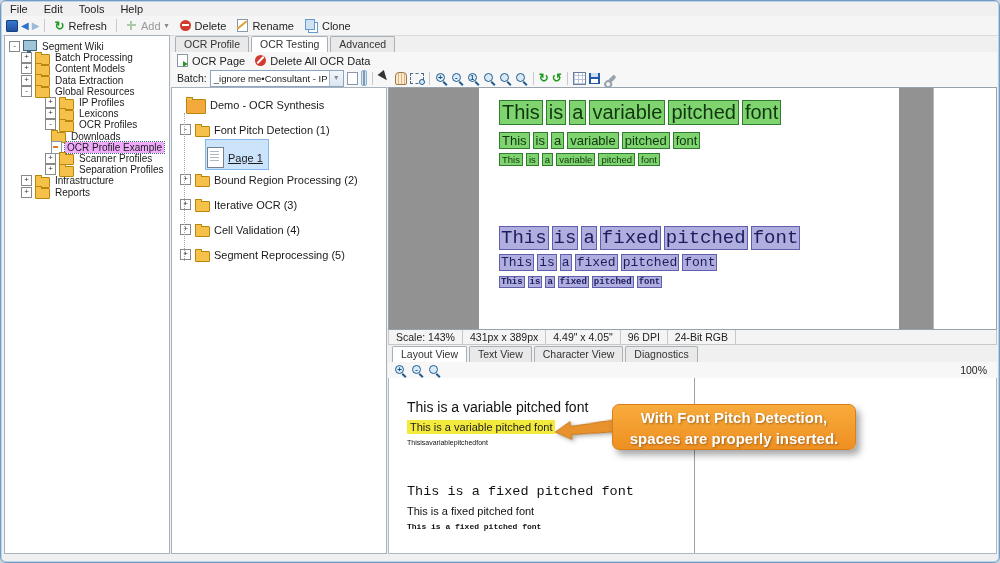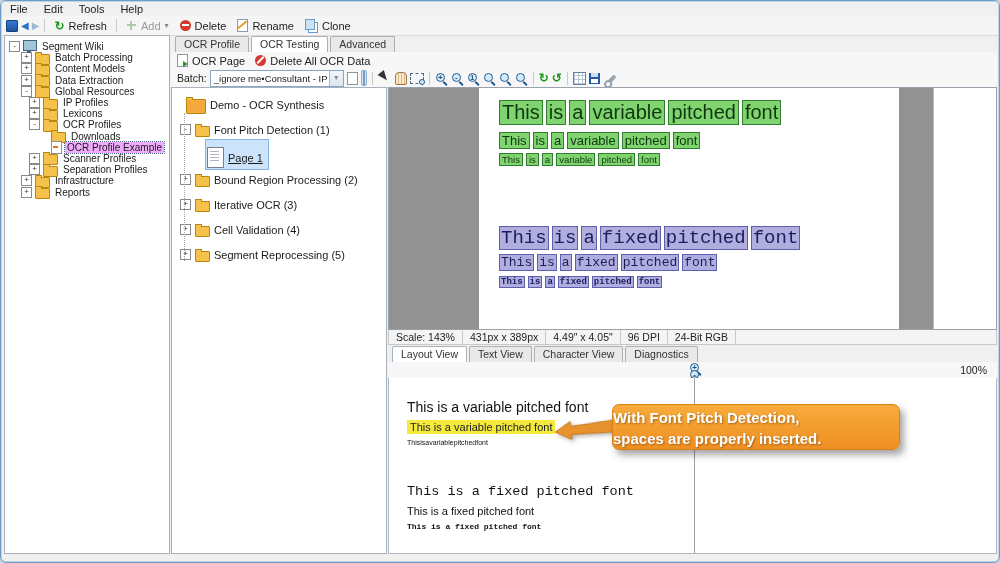--- a/index.html
+++ b/index.html
@@ -70,21 +70,21 @@
   .ic-save::before{content:'';position:absolute;left:2px;top:0;width:7px;height:4px;background:#cfe0f5;}
   .ic-save::after{content:'';position:absolute;left:2px;bottom:1px;width:7px;height:4px;background:#fff;}
   .ic-wrench{width:12px;height:4px;background:#9aa4ae;border-radius:2px;transform:rotate(-45deg);position:relative;margin:4px 2px 0 2px;}
   .ic-wrench::before{content:'';position:absolute;left:-3px;top:-1px;width:4px;height:4px;border:2px solid #9aa4ae;border-radius:50%;background:#f4f4f4;}
   .pressed{background:#cfe4f7;border:1px solid #84b4e0;border-radius:2px;padding:1px;}
 
   
   #left-tree{left:3px;top:34px;width:166px;height:519px;background:#fff;border:1px solid #a8b2bc;
              padding-top:5px;box-sizing:border-box;overflow:hidden;}
   .trow{display:flex;align-items:center;gap:3px;height:11.2px;font-size:10px;color:#1a1a1a;white-space:nowrap;}
-  .trow.lvl0{padding-left:4px;} .trow.lvl1{padding-left:16px;} .trow.lvl2{padding-left:24px;} .trow.lvl3{padding-left:46px;}
+  .trow.lvl0{padding-left:4px;} .trow.lvl1{padding-left:16px;} .trow.lvl2{padding-left:40px;} .trow.lvl3{padding-left:46px;}
   .tlabel{padding:0 2px;}
   .trow.selected .tlabel{background:#f0abfc;outline:1px dotted #46687e;}
 
   
   #tabstrip{left:170px;top:35px;right:15px;height:16px;display:flex;align-items:flex-end;padding-left:4px;border-bottom:1px solid #a8b0b8;}
   .tab{font-size:10.5px;padding:1px 8px 2px 8px;background:#e9e9e9;border:1px solid #a8b0b8;border-bottom:none;border-radius:2px 2px 0 0;margin-right:2px;color:#333;}
   .tab.active{background:#fff;position:relative;margin-bottom:-1px;padding-bottom:3px;}
   #ocr-toolbar{left:170px;top:51px;right:2px;height:17px;background:#f7f7f7;border-bottom:1px solid #e0e0e0;
                display:flex;align-items:center;gap:10px;padding-left:6px;font-size:11px;color:#222;}
   .small-btn{display:flex;align-items:center;gap:4px;}
@@ -119,37 +119,37 @@
   #fline3{top:188px;font-size:9px;font-weight:bold;}
 
   
   #status-bar{left:387px;top:329px;right:2px;height:15px;background:#f4f4f4;border:1px solid #c8c8c8;border-top:none;
               display:flex;align-items:center;font-size:10.5px;color:#222;box-sizing:border-box;}
   .sb-cell{padding:0 7px;border-right:1px solid #c8c8c8;height:100%;display:flex;align-items:center;}
 
   
   #view-tabs{left:387px;top:344px;right:2px;height:17px;display:flex;align-items:flex-end;padding-left:4px;border-bottom:1px solid #a8b0b8;}
   #zoom-bar{left:387px;top:361px;right:2px;height:16px;background:#f7f7f7;border-bottom:1px solid #d8d8d8;
-            display:flex;align-items:center;gap:4px;padding-left:6px;font-size:10.5px;color:#222;flex-direction:column;}
+            display:flex;align-items:center;gap:4px;padding-left:6px;font-size:10.5px;color:#222;}
   #zoom-level{position:absolute;right:10px;top:2px;}
   #layout-view{left:387px;top:377px;right:2px;height:176px;background:#fff;border:1px solid #b0b8c0;border-top:none;box-sizing:border-box;overflow:hidden;}
   #lv-divider{position:absolute;left:305px;top:0;height:100%;width:1px;background:#9aa0a8;}
   .lv-text{position:absolute;left:18px;white-space:nowrap;color:#111;}
   #lv-var-normal{top:21px;font-size:14px;}
   #lv-var-hl{top:42px;font-size:11px;background:#f3ea3d;padding:1px 3px;color:#222;}
   #lv-var-tiny{top:61px;font-size:7px;letter-spacing:0;}
   #lv-fix-large{top:106px;font-size:13.5px;font-family:"Liberation Mono",monospace;}
   #lv-fix-med{top:127px;font-size:11px;}
   #lv-fix-tiny{top:144px;font-size:8px;font-weight:bold;font-family:"Liberation Mono",monospace;}
 
   
-  #callout{position:absolute;left:223px;top:26px;width:288px;height:46px;border-radius:7px;
+  #callout{position:absolute;left:223px;top:26px;width:244px;height:46px;border-radius:7px;
            background:linear-gradient(#f8ab3c,#ee8f22);border:1px solid #d87f18;
            box-shadow:4px 5px 7px rgba(0,0,0,.35);color:#fff;font-weight:bold;font-size:15px;
-           line-height:21px;padding-top:2px;box-sizing:border-box;
+           text-align:center;line-height:21px;padding-top:2px;box-sizing:border-box;
            text-shadow:1px 1px 2px rgba(90,50,0,.5);}
   #callout-arrow{position:absolute;left:166px;top:40px;width:60px;height:22px;transform:rotate(-6deg);
                  filter:drop-shadow(2px 2px 2px rgba(0,0,0,.3));}
 </style>
 </head>
 <body>
 
 <div id="window">
 
   <div id="menubar" class="abs">

